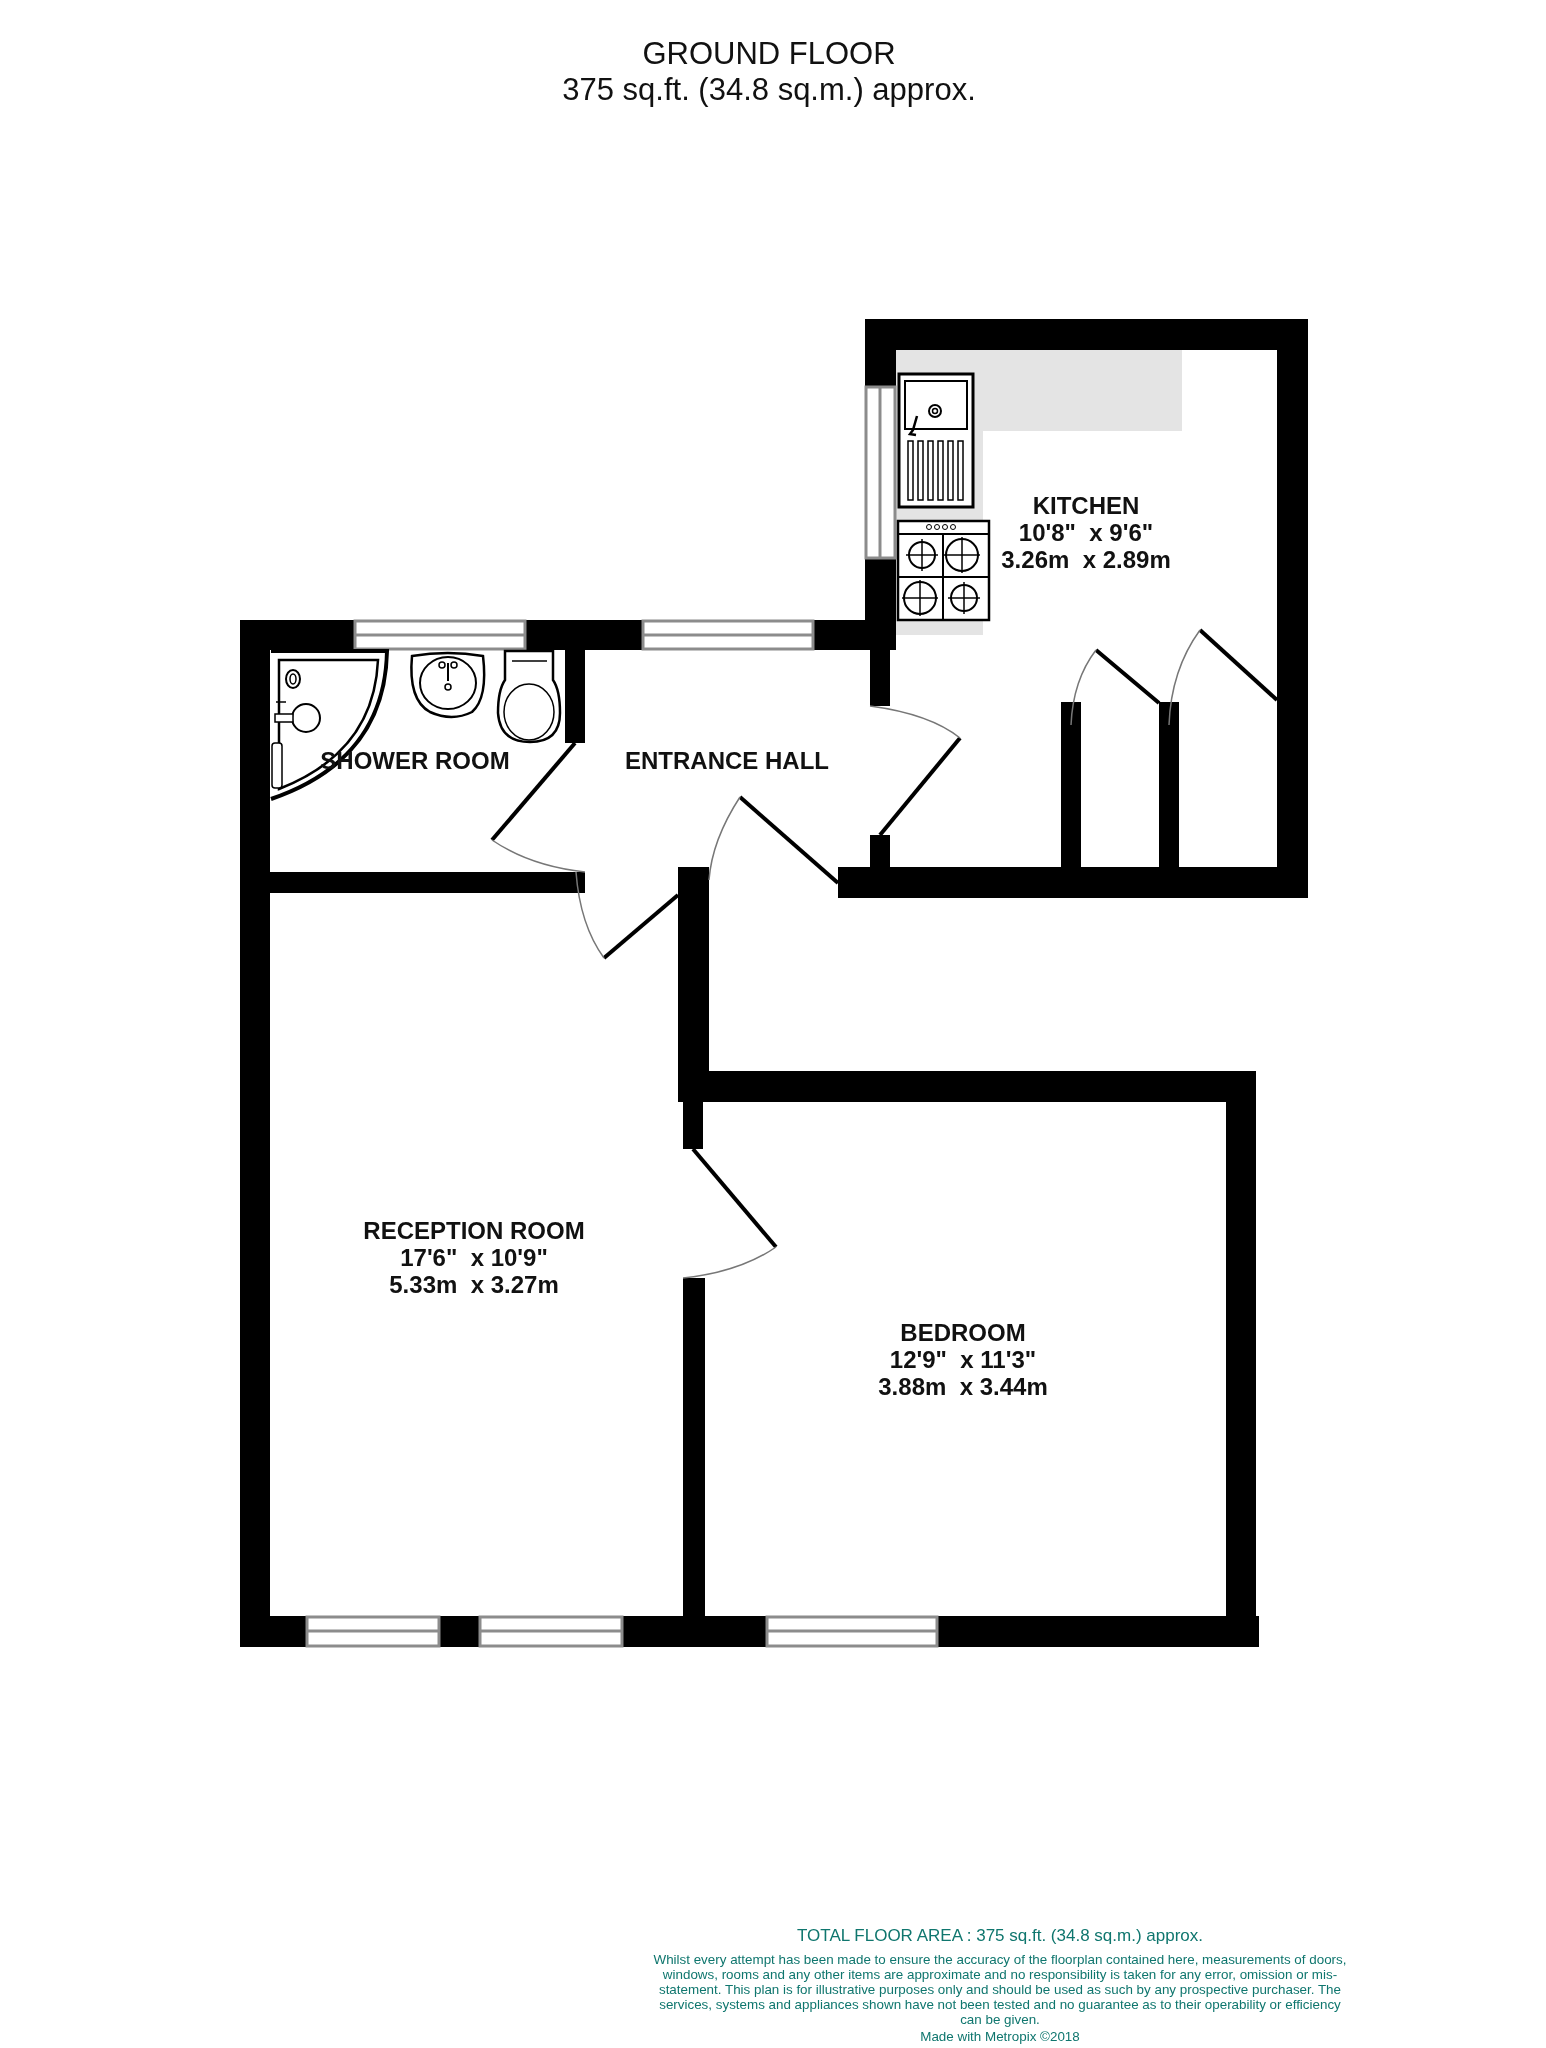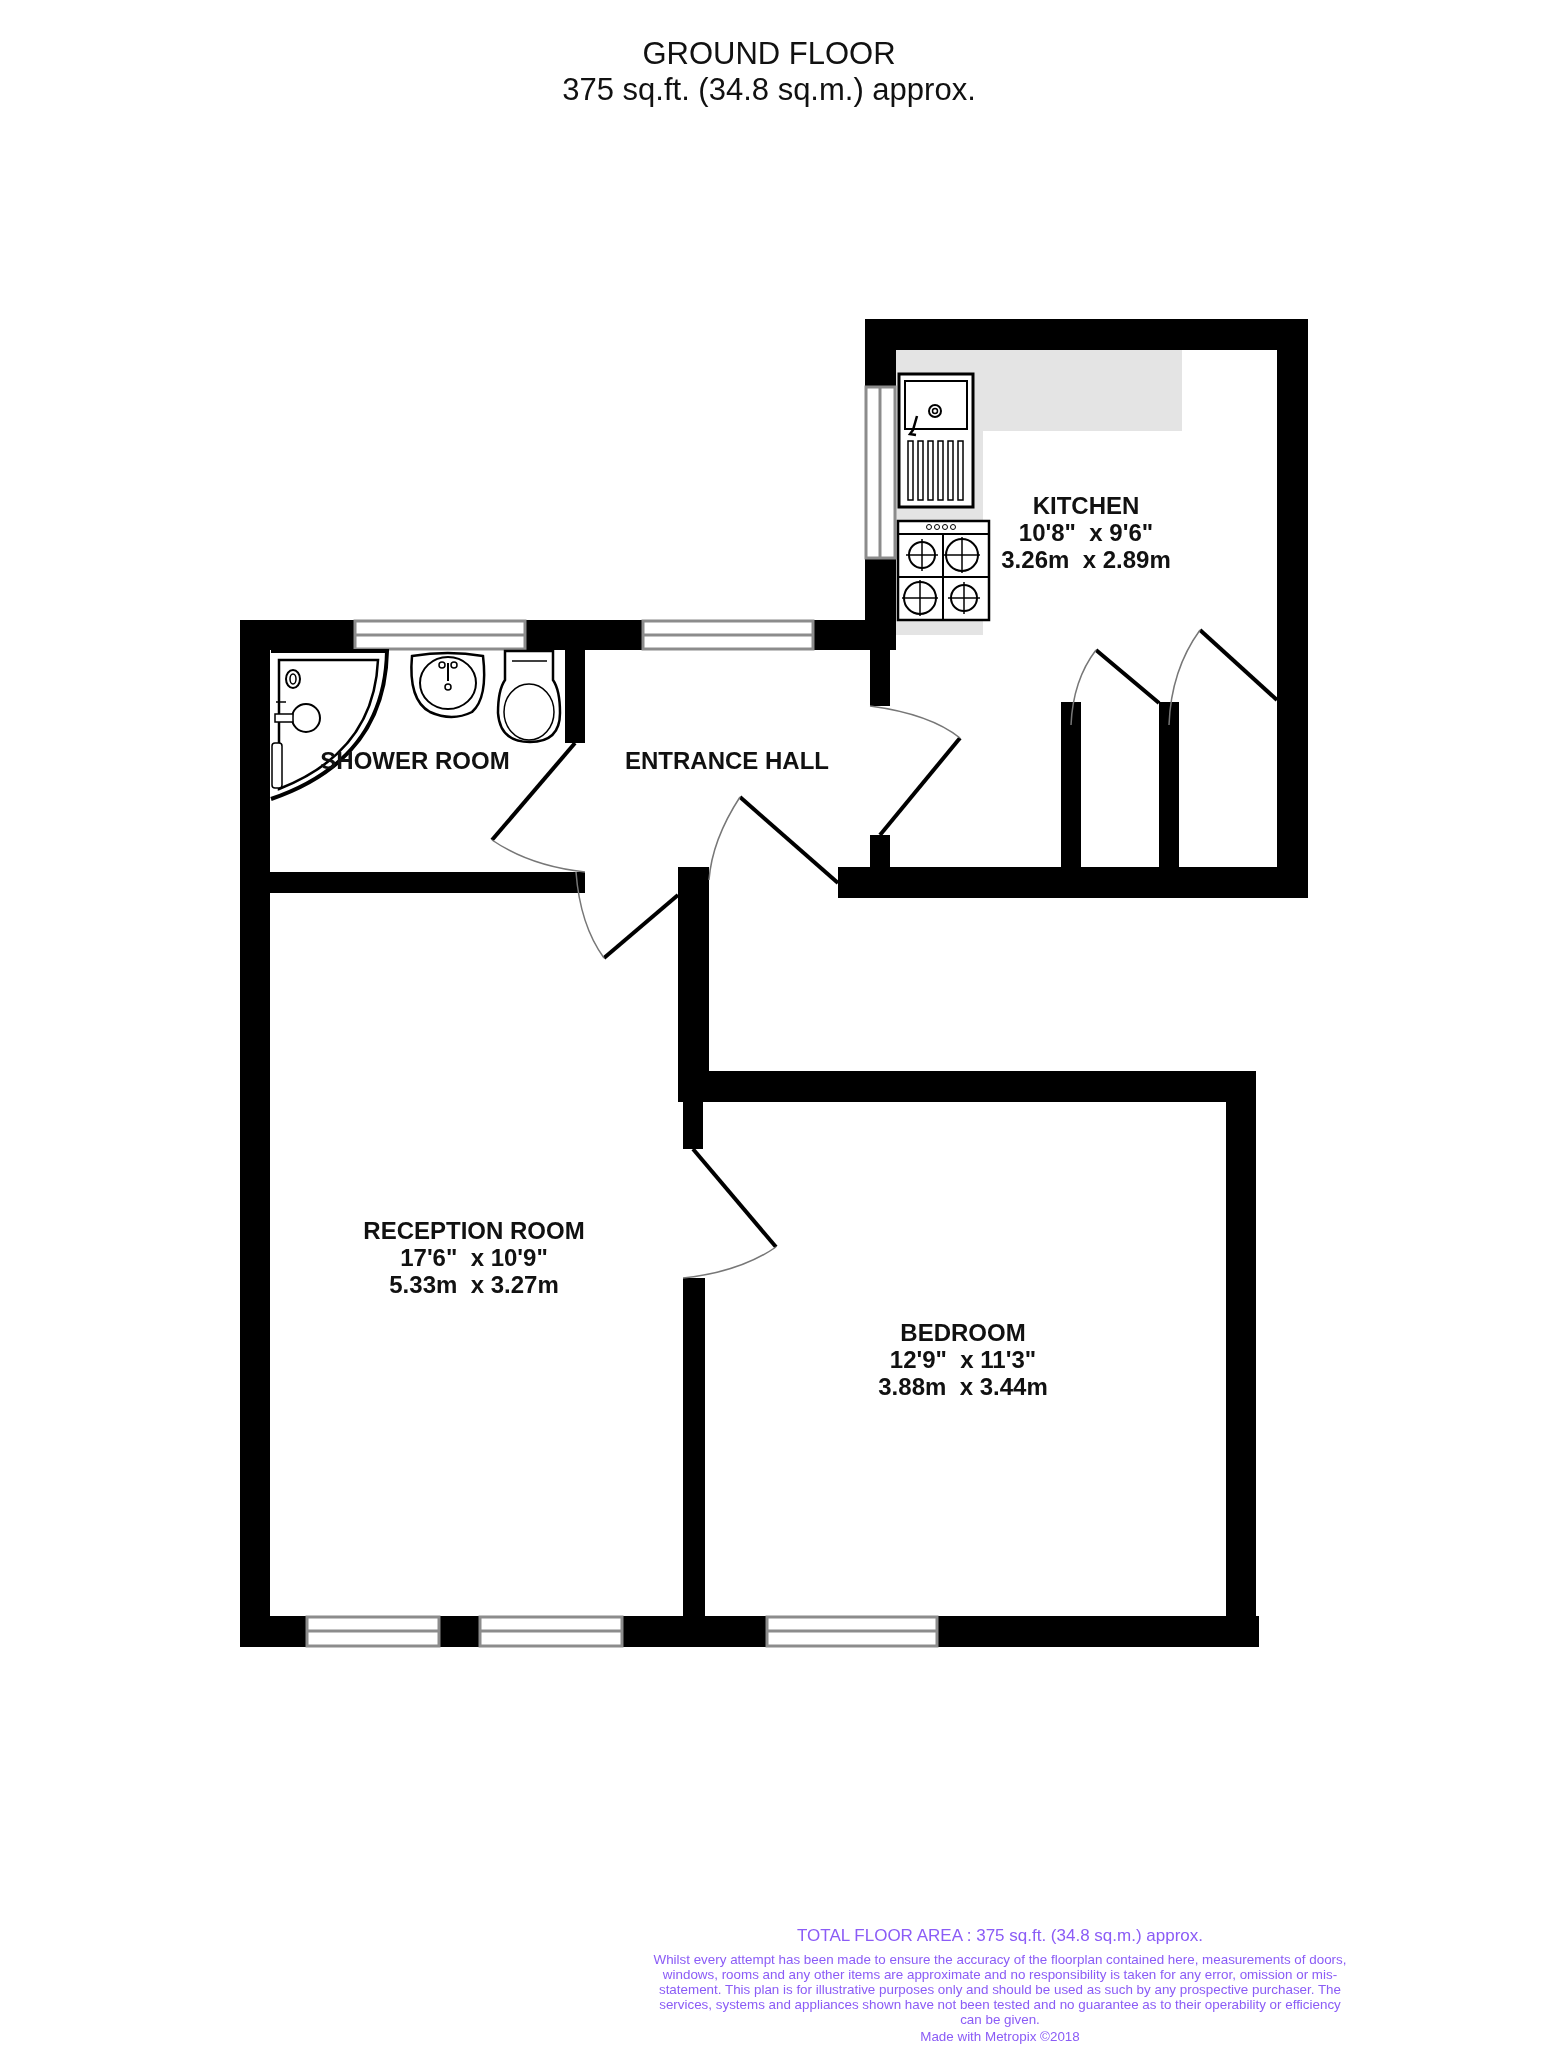--- a/index.html
+++ b/index.html
@@ -2,21 +2,21 @@
 <html><head>
 <meta charset="utf-8">
 <style>
   html, body { margin:0; padding:0; background:#fff; }
   body { width:1546px; height:2048px; position:relative; overflow:hidden; font-family:"Liberation Sans", sans-serif; }
   .title { position:absolute; left:0; width:1546px; text-align:center; color:#111; }
   #t1 { top:36px; font-size:31px; left:-4px; }
   #t2 { top:72px; font-size:31px; left:-4px; }
   svg.plan { position:absolute; left:0; top:0; }
   .room-label { font-family:"Liberation Sans", sans-serif; font-weight:bold; fill:#111; text-anchor:middle; }
-  .footer { position:absolute; left:650px; width:700px; text-align:center; color:#8b5cf6; }
+  .footer { position:absolute; left:650px; width:700px; text-align:center; color:#0f766e; }
   #f1 { top:1926px; font-size:17px; }
   #f2 { top:1952px; font-size:13.4px; line-height:15px; }
   #f3 { top:2029px; font-size:13.4px; }
 </style>
 </head>
 <body>
 
 <div class="title" id="t1">GROUND FLOOR</div>
 <div class="title" id="t2">375 sq.ft. (34.8 sq.m.) approx.</div>
 

